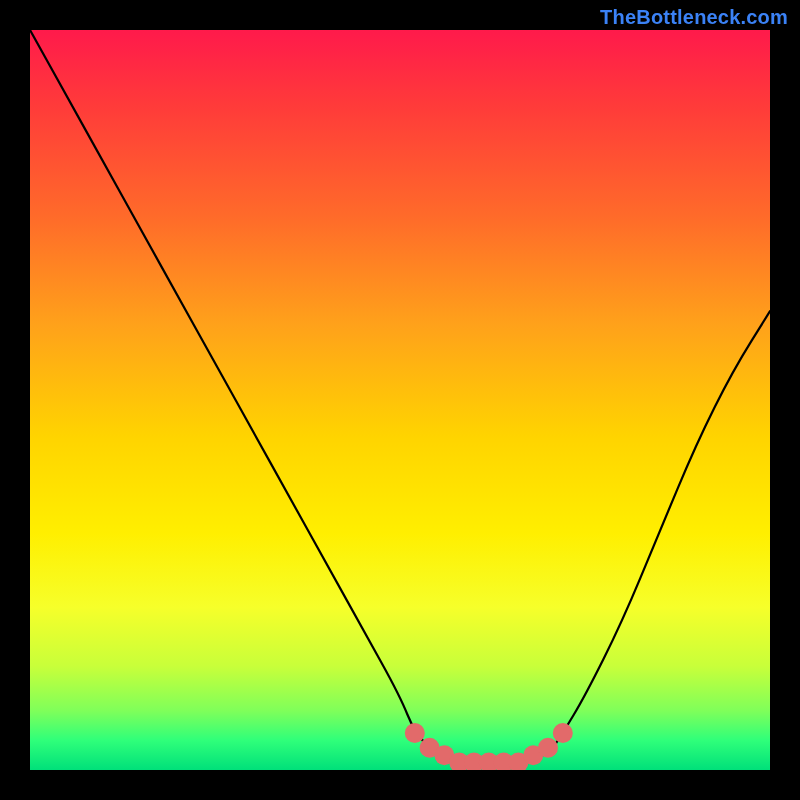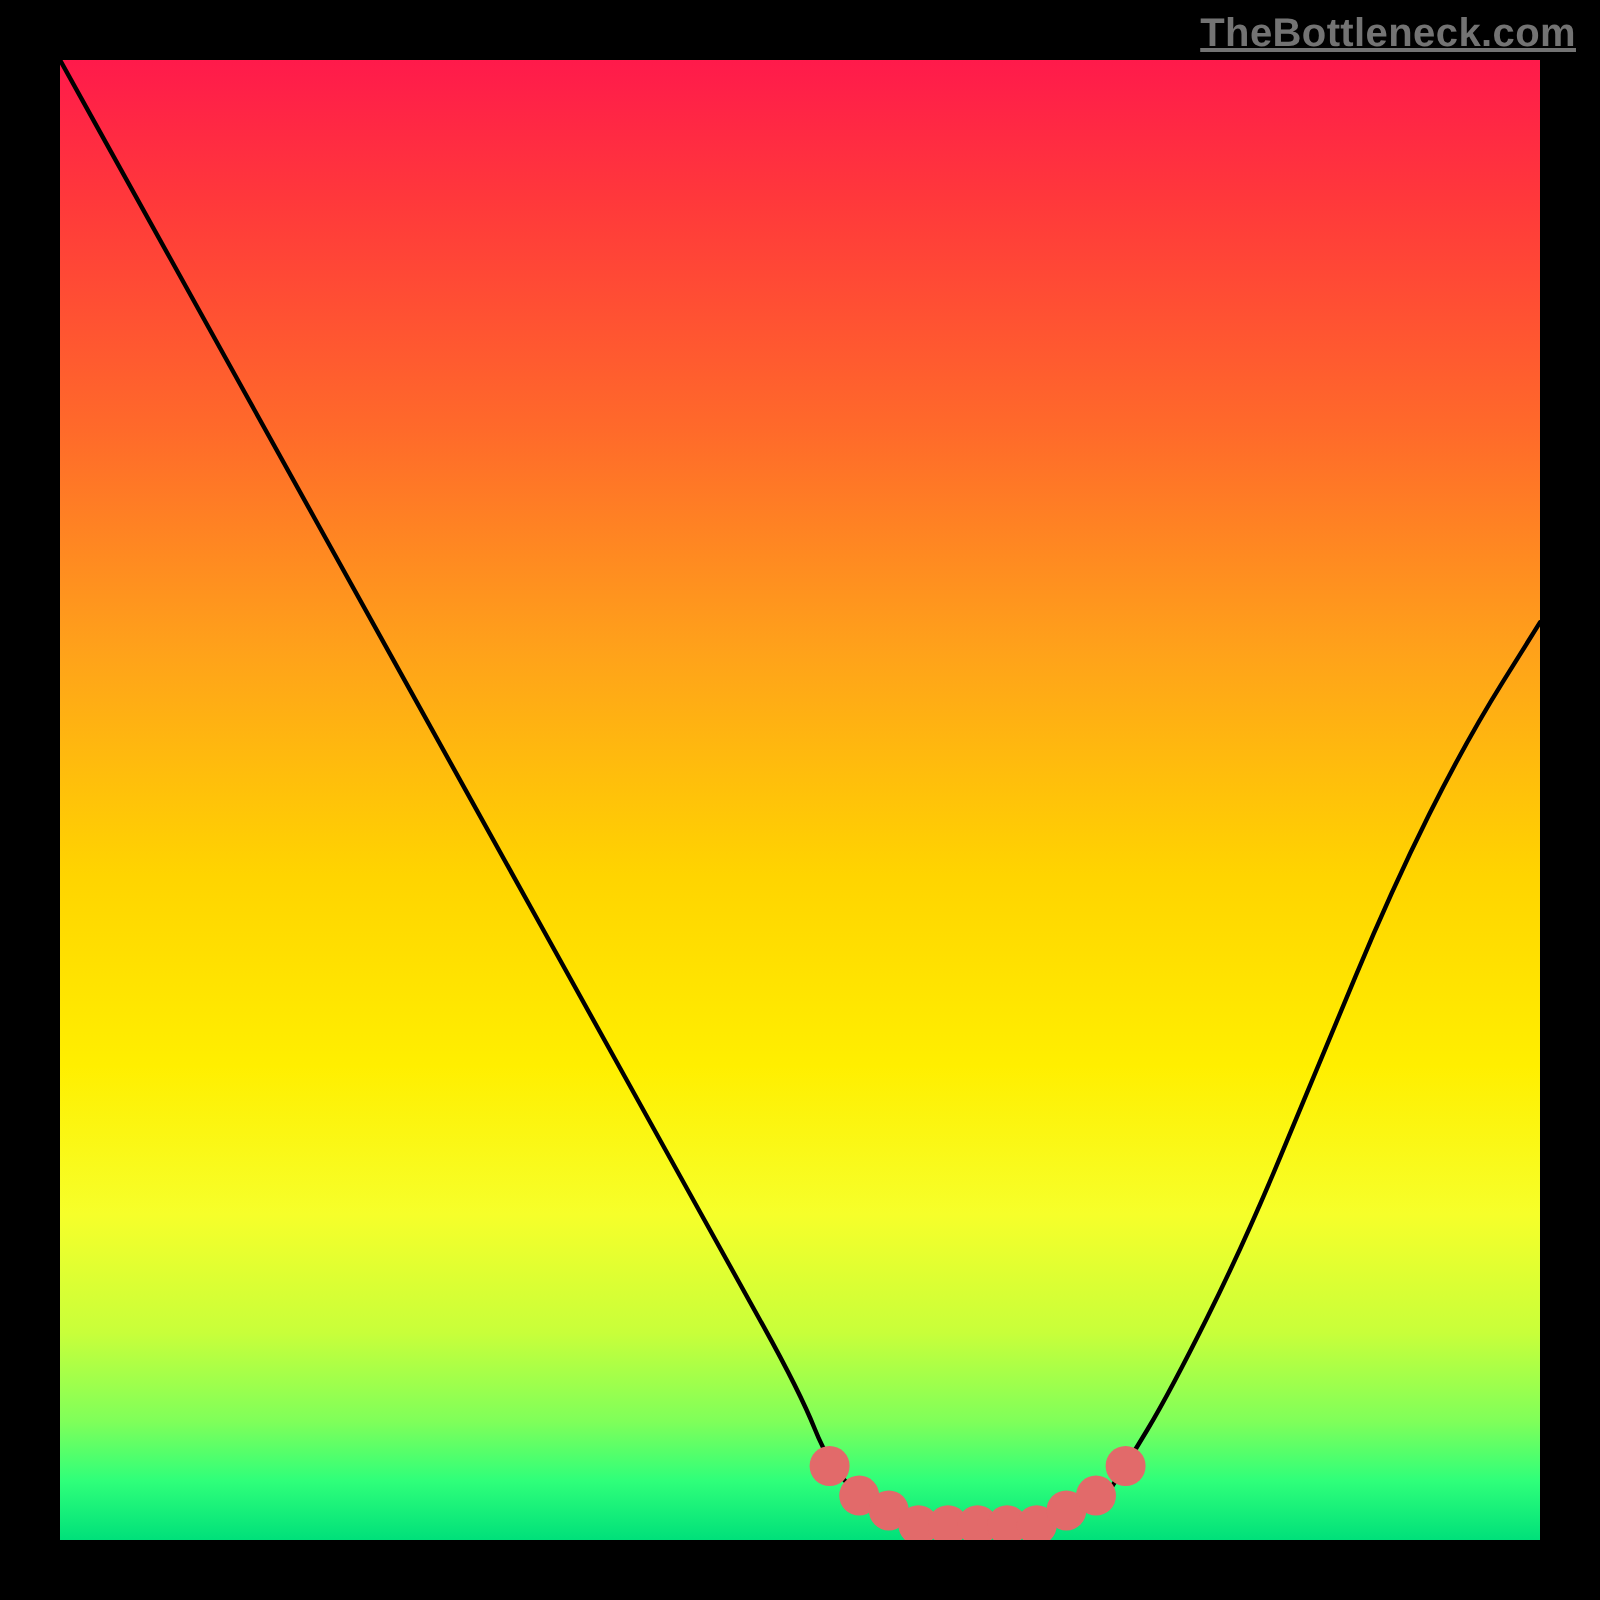--- a/index.html
+++ b/index.html
@@ -34,26 +34,25 @@
       #f6ff2a 78%,
       #c8ff3a 86%,
       #7fff5a 92%,
       #2fff7a 96%,
       #00e07a 100%);
   }
   .watermark {
     position: absolute;
     top: 6px;
     right: 12px;
-    color: #737373;
+    color: #3b82f6;
     font-size: 20px;
     font-weight: 600;
     letter-spacing: 0.2px;
     user-select: none;
-    text-decoration: underline;
   }
   svg.curve {
     position: absolute;
     left: 0;
     top: 0;
     width: 740px;
     height: 740px;
     pointer-events: none;
   }
 </style>

